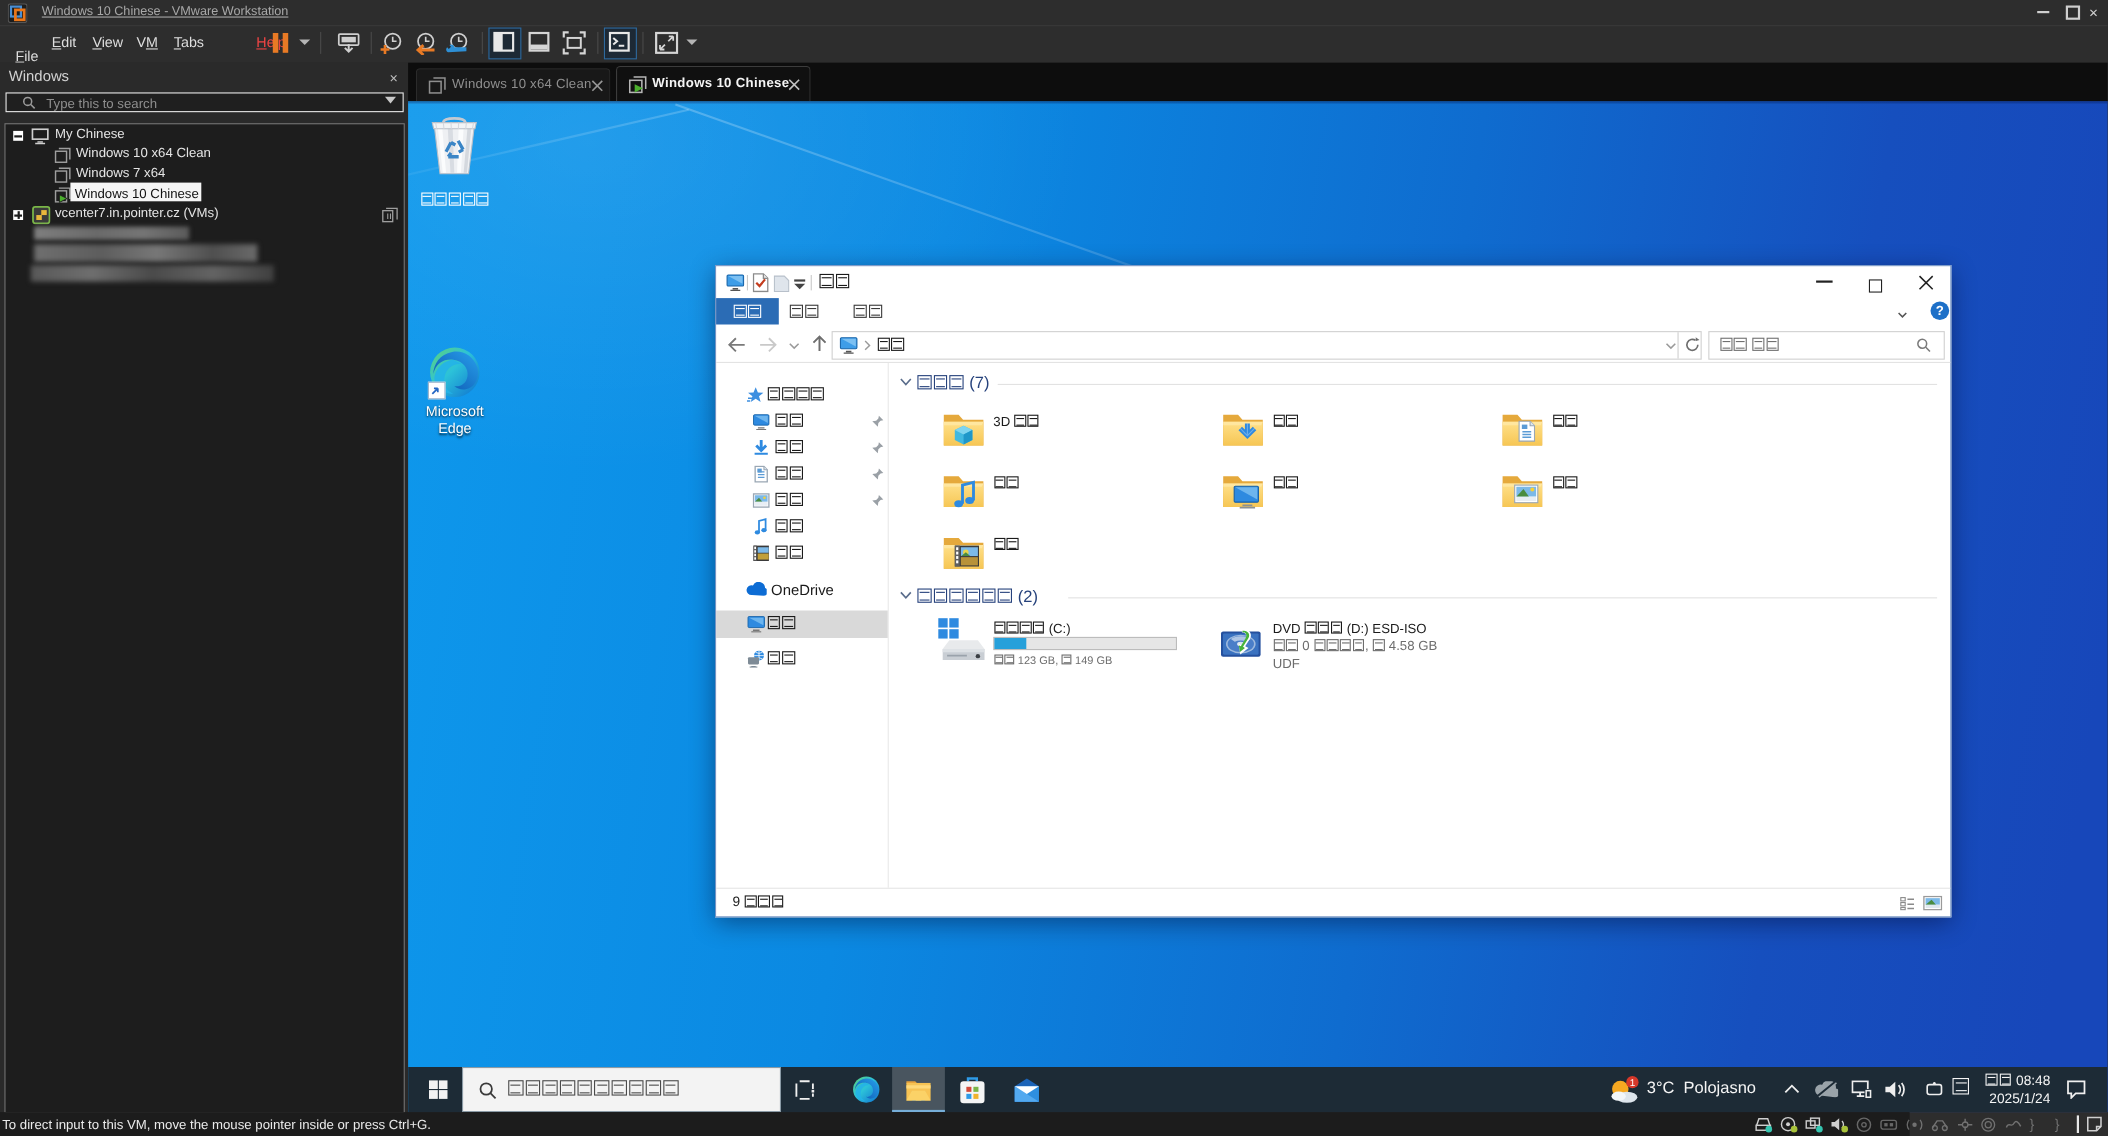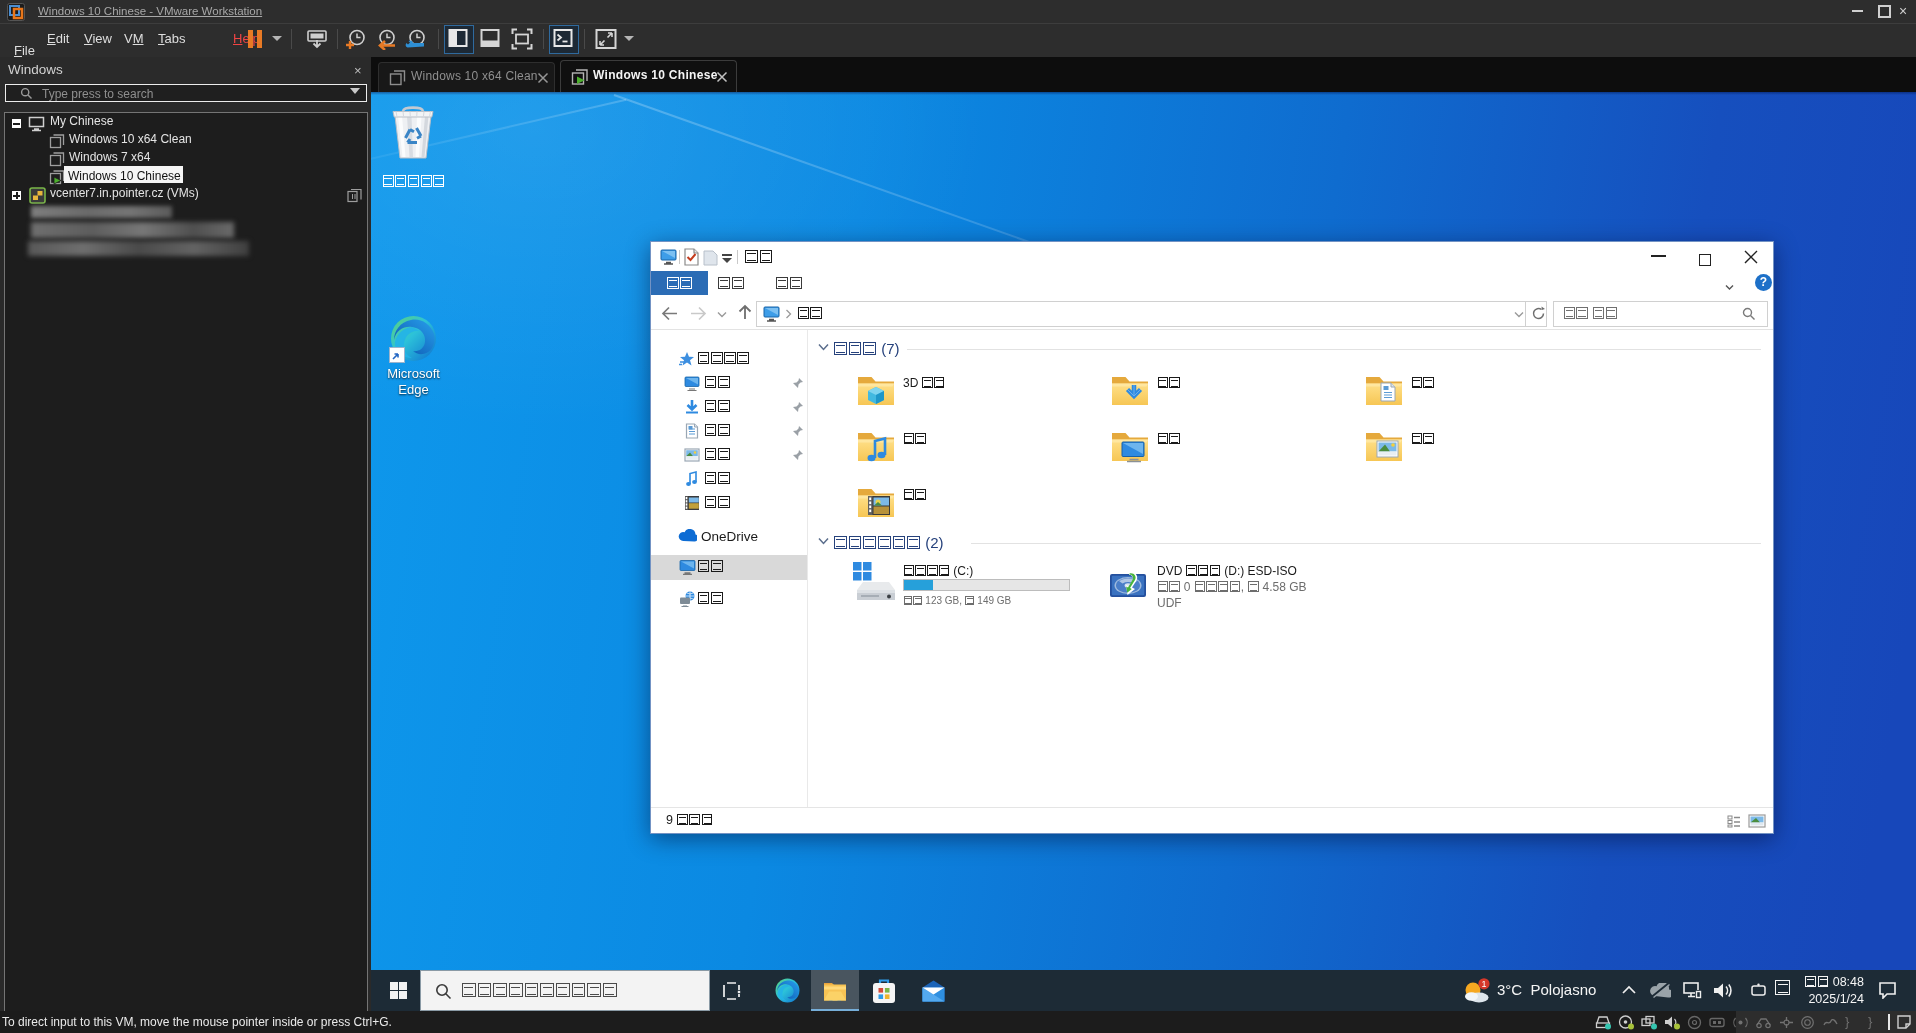--- a/index.html
+++ b/index.html
@@ -87,21 +87,21 @@
 
 <div class="abs" id="sidebar" style="left:0;top:57px;width:371px;height:954px;background:#2a2a2a;">
   <div class="abs" style="left:8px;top:5px;font-size:13.5px;color:#d2d2d2;">Windows</div>
   <div class="abs" style="left:354px;top:6px;font-size:13px;color:#bdbdbd;">×</div>
 
   <div class="abs" style="left:5px;top:27px;width:360px;height:16px;background:#1f1f1f;border:1px solid #ececec;">
     <svg class="abs" style="left:14px;top:2px" width="13" height="13" viewBox="0 0 13 13">
         <circle cx="5.2" cy="5.2" r="3.6" fill="none" stroke="#9a9a9a" stroke-width="1.4"></circle>
         <line x1="8" y1="8" x2="11.5" y2="11.5" stroke="#9a9a9a" stroke-width="1.4"></line>
       </svg>
-    <div class="abs" style="left:36px;top:2px;font-size:12px;color:#8f8f8f;">Type press to search</div>
+    <div class="abs" style="left:36px;top:2px;font-size:12px;color:#8f8f8f;">Type this to search</div>
     <div class="abs" style="right:6px;top:3px;width:0;height:0;border-left:5px solid transparent;border-right:5px solid transparent;border-top:6px solid #c8c8c8;"></div>
   </div>
 
   <div class="abs" id="treebox" style="left:4px;top:55px;width:362px;height:898px;background:#1d1d1d;border:1px solid #757575;">
 
     <div class="abs" style="left:7px;top:6px;width:9px;height:9px;background:#fff;">
         <div class="abs" style="left:1px;top:3.5px;width:7px;height:2px;background:#1d1d1d;"></div>
       </div>
     <svg class="abs" style="left:23px;top:2px" width="17" height="17" viewBox="0 0 17 17">
       <rect x="1.5" y="2.5" width="14" height="9" fill="none" stroke="#cfcfcf" stroke-width="1.5"></rect>

